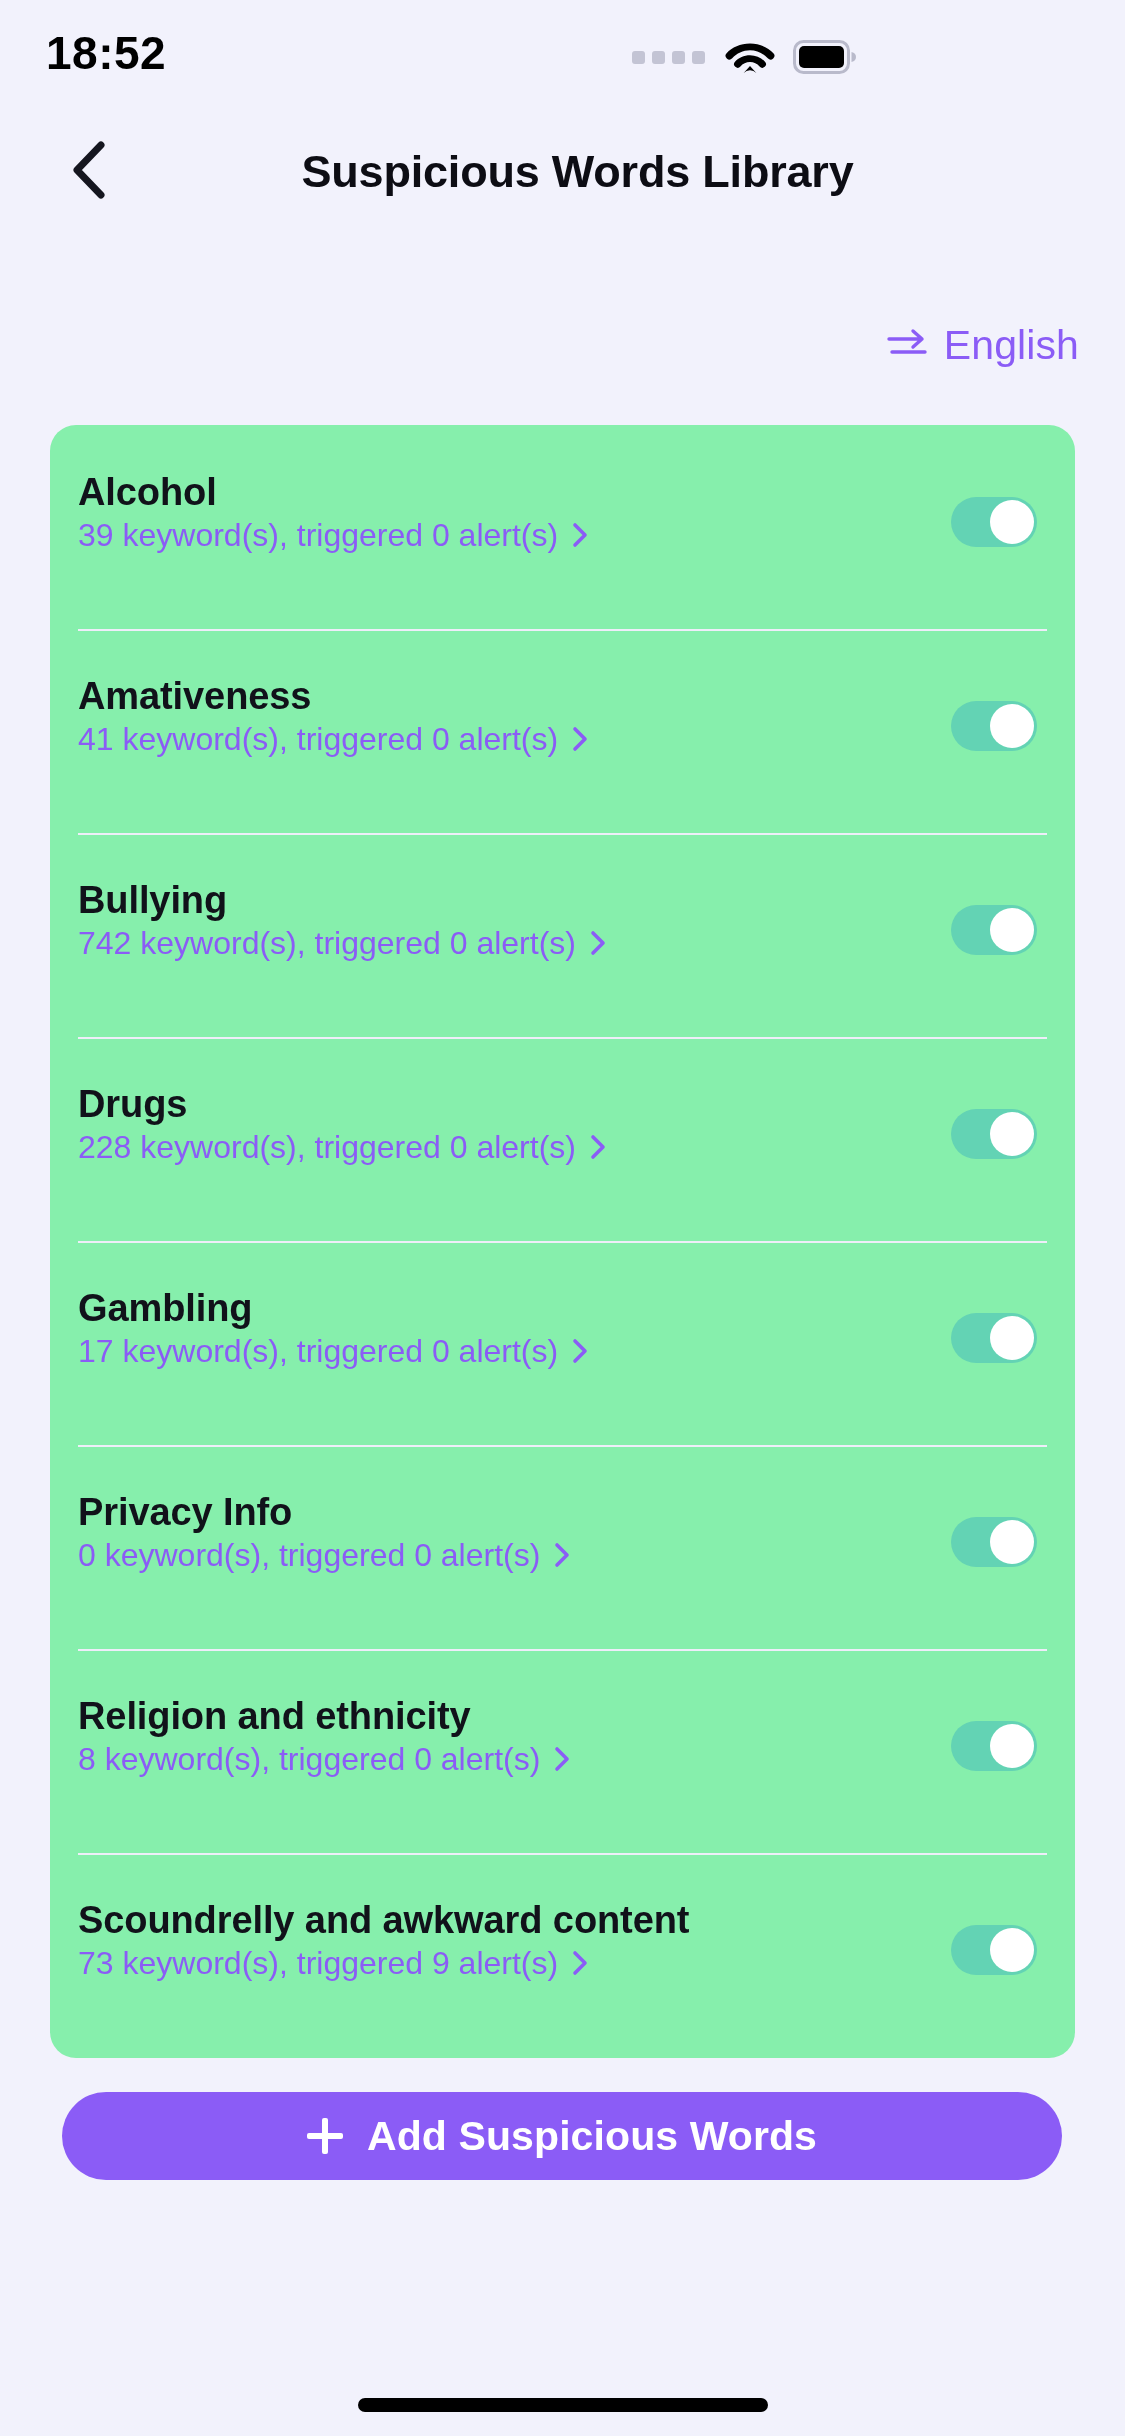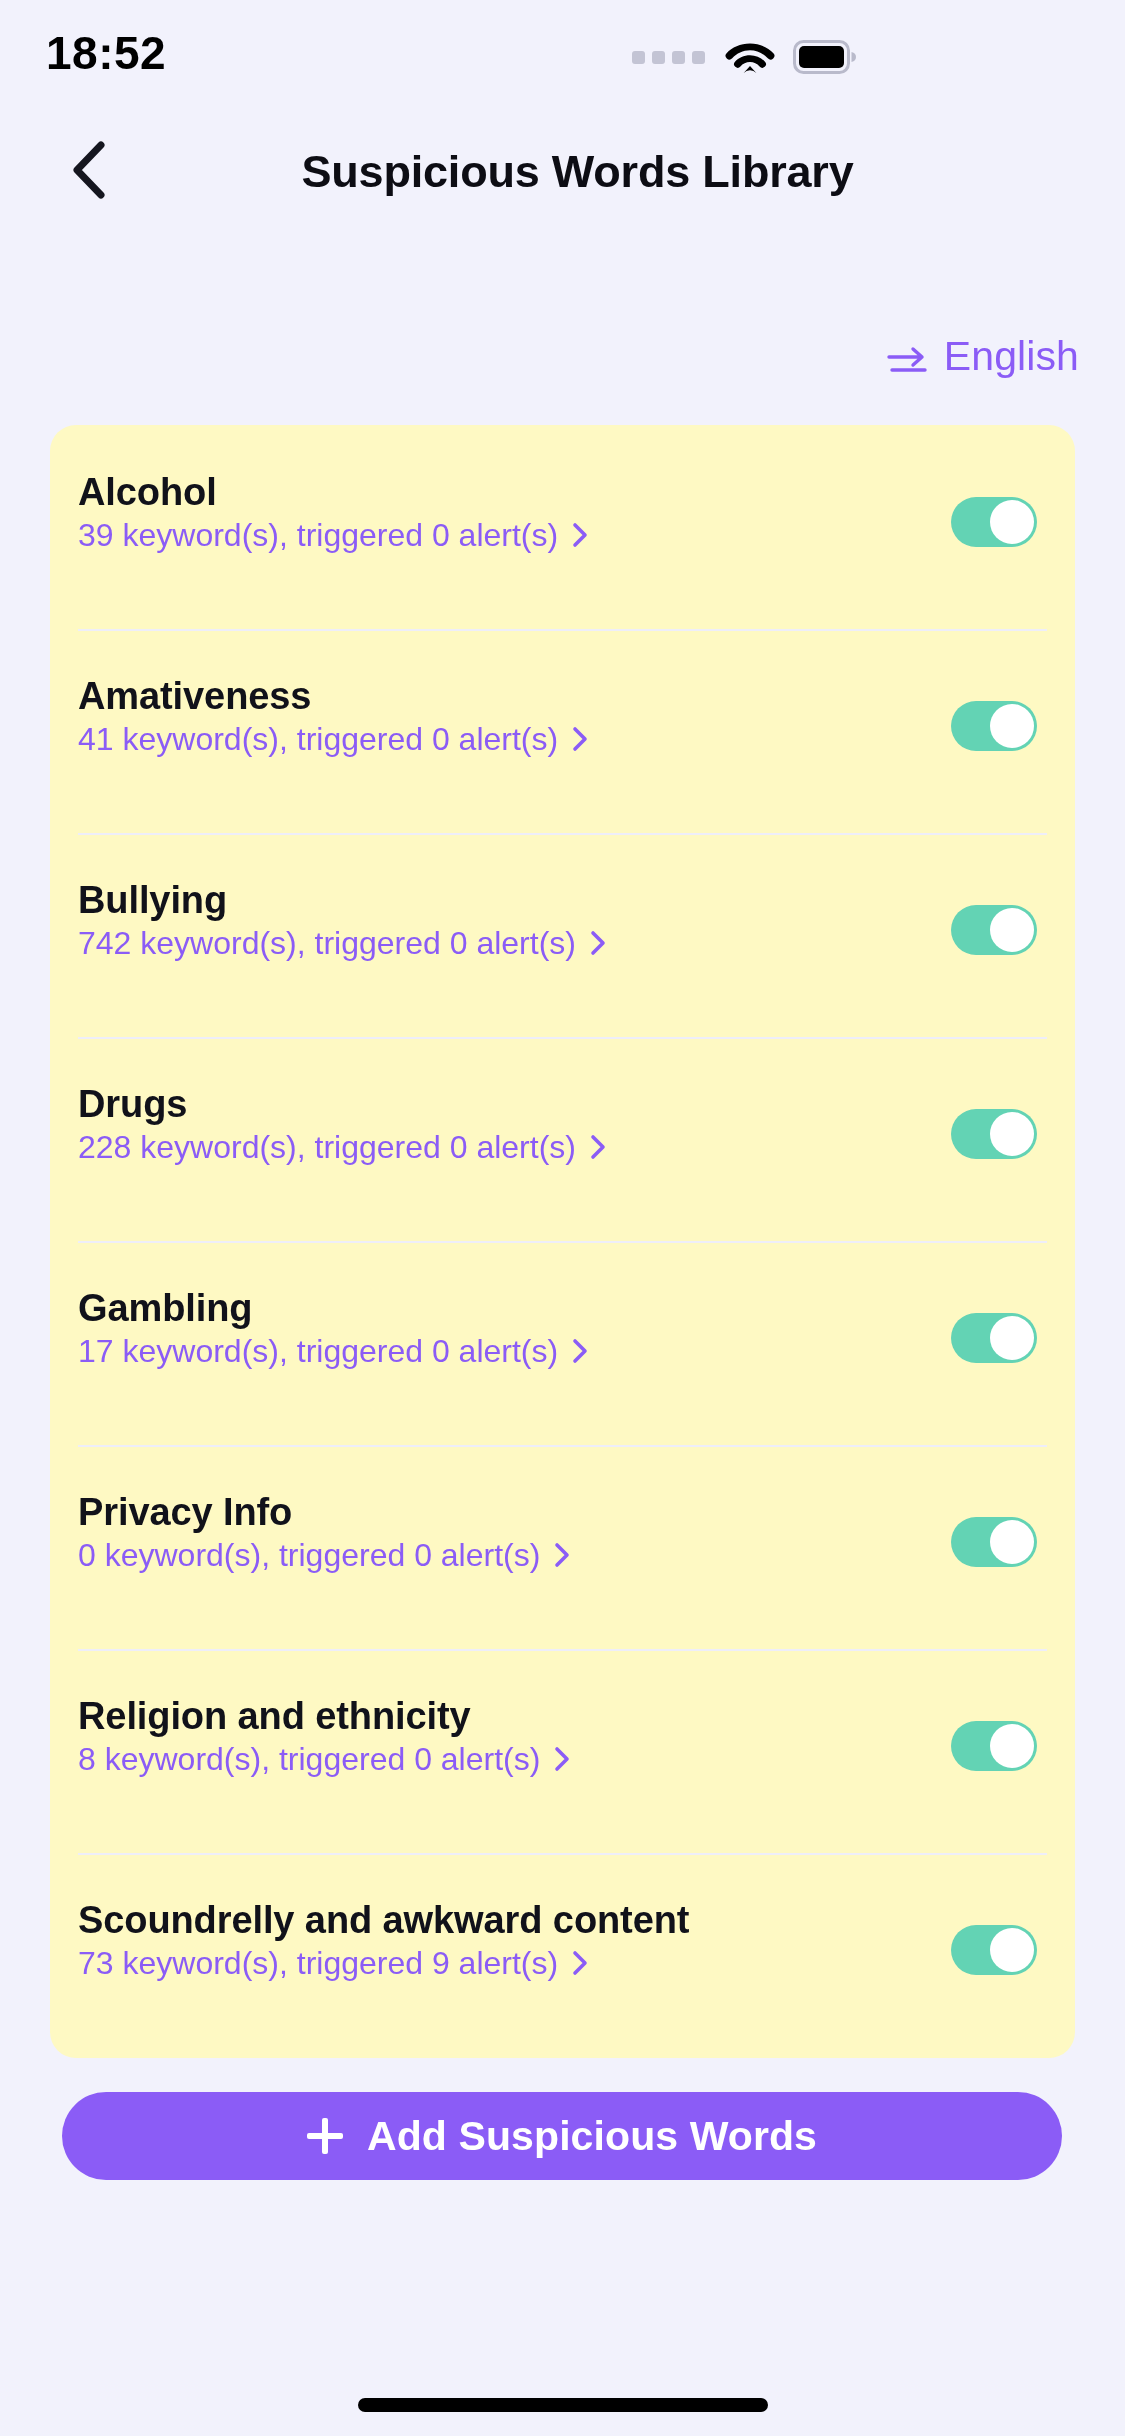--- a/index.html
+++ b/index.html
@@ -89,41 +89,41 @@
     box-sizing: border-box;
   }
 
   
   .lang-switcher {
     position: absolute;
     top: 310px;
     right: 40px;
     height: 70px;
     display: flex;
-    align-items: flex-end;
+    align-items: center;
     gap: 16px;
     cursor: pointer;
     padding: 0 6px;
   }
   .swap-icon { display: block; }
   .lang-label {
     font-size: 41px;
     color: #8b5cf6;
     font-weight: 400;
     letter-spacing: 0.1px;
   }
 
   
   .list-card {
     position: absolute;
     left: 50px;
     top: 425px;
     width: 1025px;
     height: 1633px;
-    background: #fef9c3;
+    background: #86efac;
     border-radius: 26px;
     overflow: hidden;
   }
   .rows {
     position: absolute;
     left: 0; top: 0;
     width: 1025px;
   }
   .row {
     position: relative;

